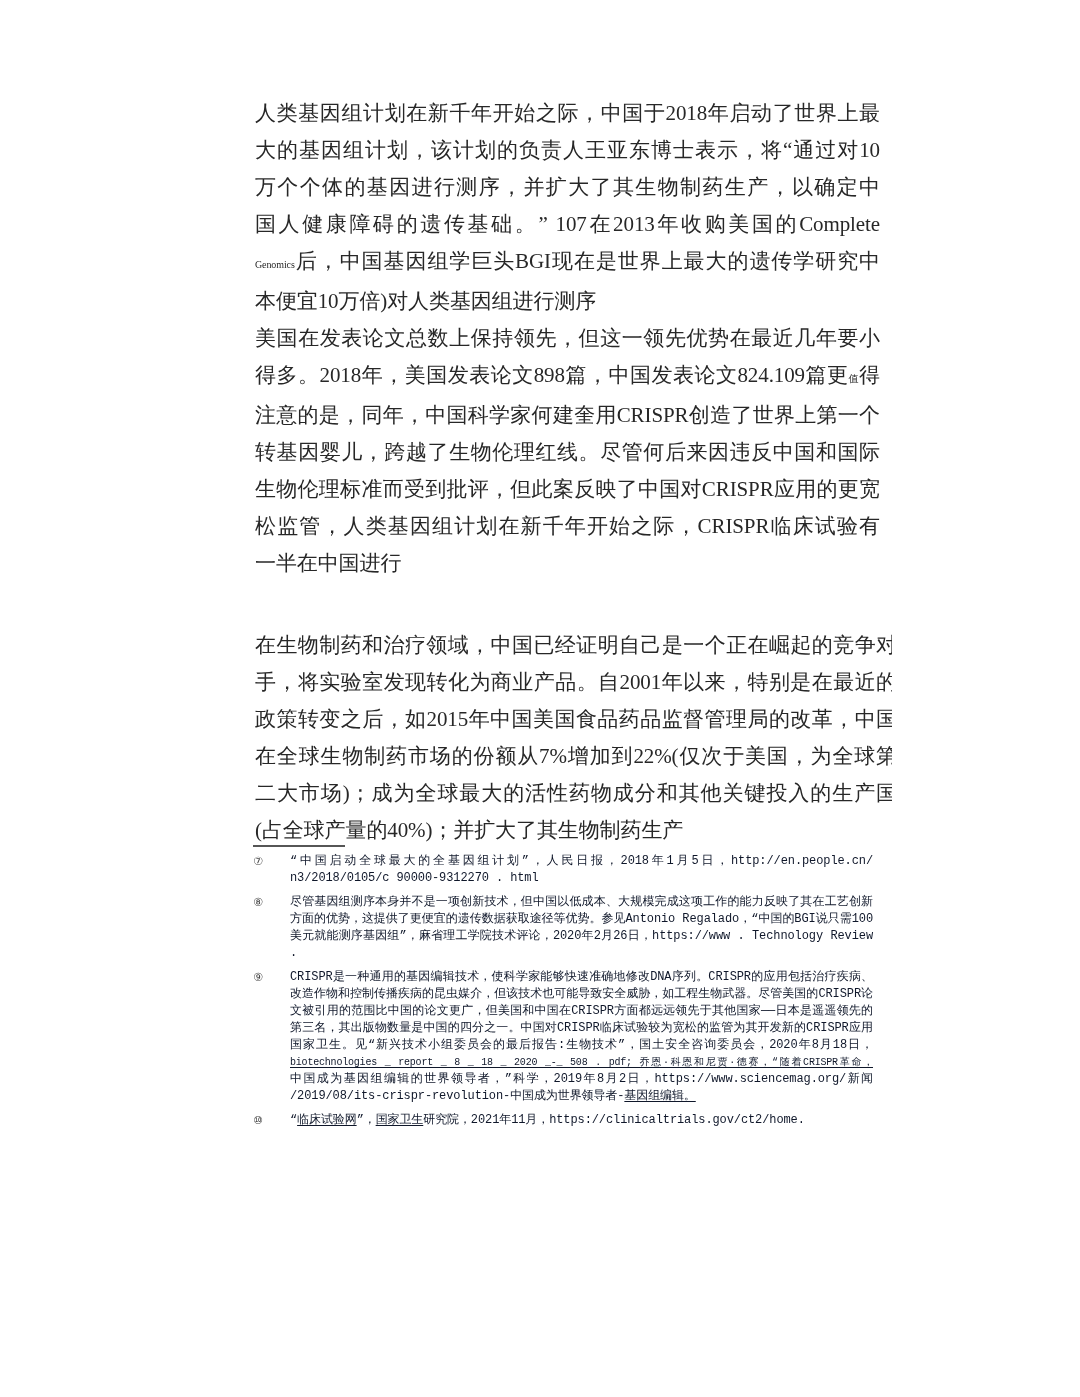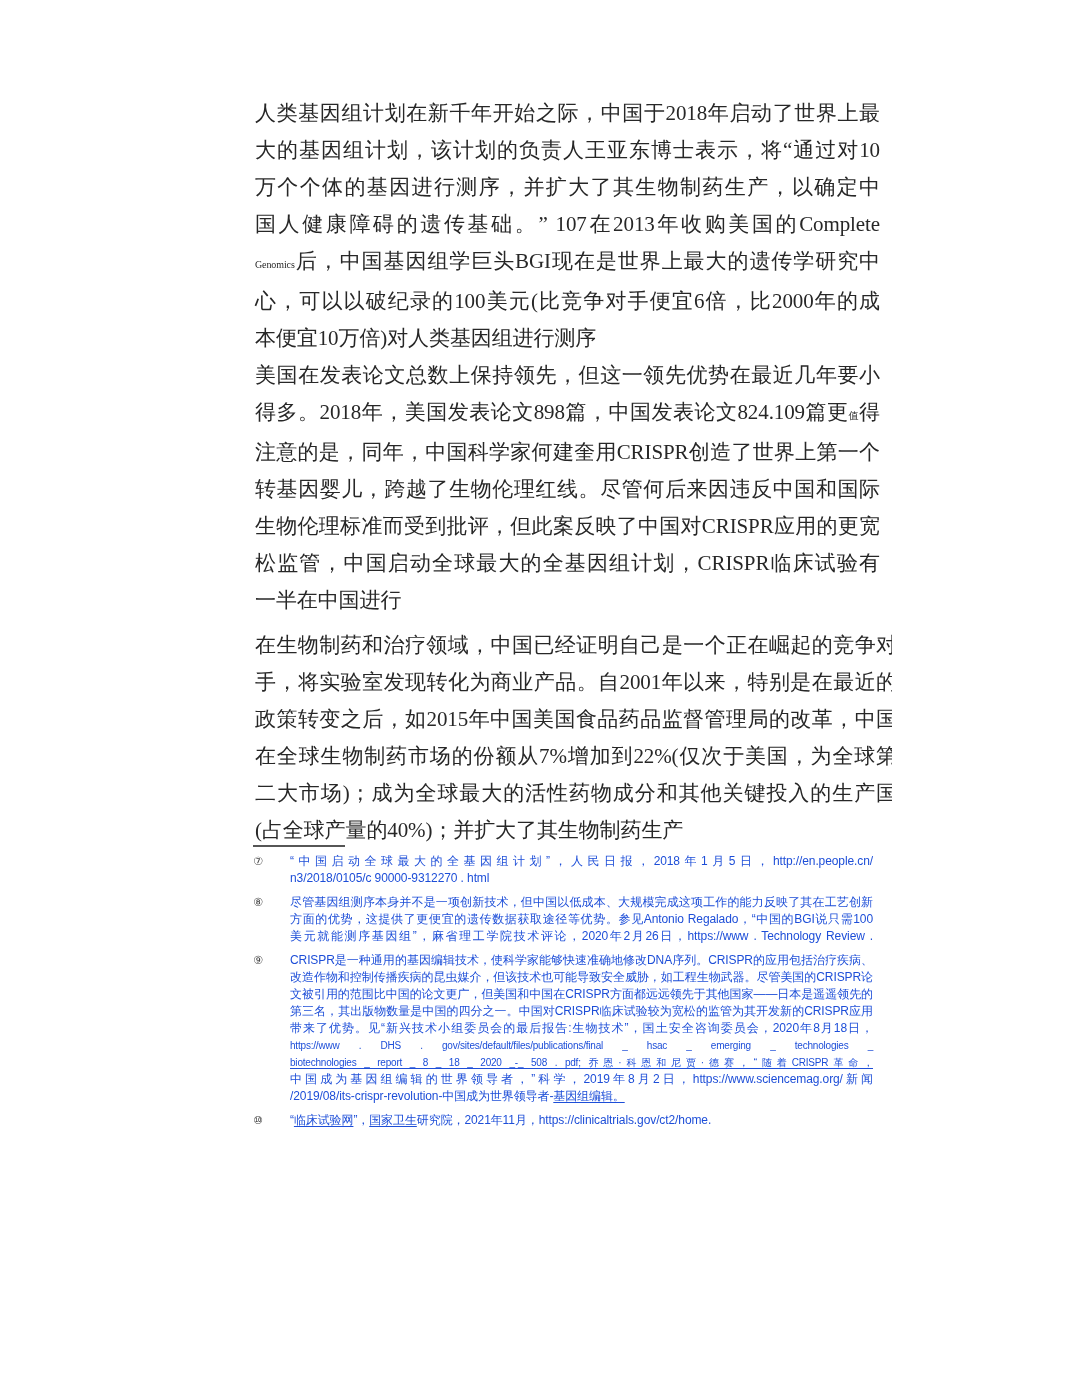--- a/index.html
+++ b/index.html
@@ -48,54 +48,53 @@
   .fn-marker {
     flex: none;
     width: 37px;
     font-family: "DejaVu Sans", sans-serif;
     font-size: 11px;
     line-height: 17px;
     color: #454545;
   }
   .fn-body { width: 583px; }
   .fn-body .tl {
-    font-family: Liberation Sans, sans-serif;
+    font-family: Liberation Mono, monospace;
     font-size: 12px;
     line-height: 17px;
-    color: #1d4ed8;
+    color: #0f172a;
     letter-spacing: -0.1px;
   }
   .fn-body .tl-c { font-size: 10px; letter-spacing: -0.2px; }
   
   .tl-just { text-align: justify; text-align-last: justify; text-justify: inter-character; }
   .tl-left { text-align: left; text-align-last: left; }
   .seg-u { text-decoration: underline; text-underline-offset: 2px; }
 </style>
 </head>
 <body>
 
 <div class="page">
 
   <div class="flow-main">
     <div class="para">
         <div class="tl tl-just"><span class="seg">人类基因组计划在新千年开始之际，中国于2018年启动了世界上最</span></div>
         <div class="tl tl-just"><span class="seg">大的基因组计划，该计划的负责人王亚东博士表示，将“通过对10</span></div>
         <div class="tl tl-just"><span class="seg">万个个体的基因进行测序，并扩大了其生物制药生产，以确定中</span></div>
         <div class="tl tl-just"><span class="seg">国人健康障碍的遗传基础。” 107在2013年收购美国的Complete</span></div>
         <div class="tl tl-just"><span class="seg seg-sm">Genomics</span><span class="seg">后，中国基因组学巨头BGI现在是世界上最大的遗传学研究中</span></div>
-        <div class="tl tl-just"><span class="seg">心，可以以破纪录的100美元(比竞争对手便宜6倍，比2000年的成</span></div>
         <div class="tl tl-left"><span class="seg">本便宜10万倍)对人类基因组进行测序</span></div>
       </div>
     <div class="para">
         <div class="tl tl-just"><span class="seg">美国在发表论文总数上保持领先，但这一领先优势在最近几年要小</span></div>
         <div class="tl tl-just"><span class="seg">得多。2018年，美国发表论文898篇，中国发表论文824.109篇更</span><span class="seg seg-sm">值</span><span class="seg">得</span></div>
         <div class="tl tl-just"><span class="seg">注意的是，同年，中国科学家何建奎用CRISPR创造了世界上第一个</span></div>
         <div class="tl tl-just"><span class="seg">转基因婴儿，跨越了生物伦理红线。尽管何后来因违反中国和国际</span></div>
         <div class="tl tl-just"><span class="seg">生物伦理标准而受到批评，但此案反映了中国对CRISPR应用的更宽</span></div>
-        <div class="tl tl-just"><span class="seg">松监管，中国启动全球最大的全基因组计划，CRISPR临床试验有</span></div>
+        <div class="tl tl-just"><span class="seg">松监管，人类基因组计划在新千年开始之际，CRISPR临床试验有</span></div>
         <div class="tl tl-left"><span class="seg">一半在中国进行</span></div>
       </div>
   </div>
 
   <div class="flow-p3">
     <div class="para">
         <div class="tl tl-just"><span class="seg">在生物制药和治疗领域，中国已经证明自己是一个正在崛起的竞争对</span></div>
         <div class="tl tl-just"><span class="seg">手，将实验室发现转化为商业产品。自2001年以来，特别是在最近的</span></div>
         <div class="tl tl-just"><span class="seg">政策转变之后，如2015年中国美国食品药品监督管理局的改革，中国</span></div>
         <div class="tl tl-just"><span class="seg">在全球生物制药市场的份额从7%增加到22%(仅次于美国，为全球第</span></div>
@@ -124,22 +123,21 @@
         </div>
     </div>
 
     <div class="fn">
       <span class="fn-marker">⑨</span>
       <div class="fn-body">
           <div class="tl tl-just"><span class="seg">CRISPR是一种通用的基因编辑技术，使科学家能够快速准确地修改DNA序列。CRISPR的应用包括治疗疾病、</span></div>
           <div class="tl tl-just"><span class="seg">改造作物和控制传播疾病的昆虫媒介，但该技术也可能导致安全威胁，如工程生物武器。尽管美国的CRISPR论</span></div>
           <div class="tl tl-just"><span class="seg">文被引用的范围比中国的论文更广，但美国和中国在CRISPR方面都远远领先于其他国家——日本是遥遥领先的</span></div>
           <div class="tl tl-just"><span class="seg">第三名，其出版物数量是中国的四分之一。中国对CRISPR临床试验较为宽松的监管为其开发新的CRISPR应用</span></div>
-          <div class="tl tl-just"><span class="seg">带来了优势。见“新兴技术小组委员会的最后报告:生物技术”，国土安全咨询委员会，2020年8月18日，</span></div>
-          <div class="tl tl-just tl-c"><span class="seg">https://www . DHS . gov/sites/default/files/publications/final _ hsac _ emerging _ technologies _</span></div>
+          <div class="tl tl-just"><span class="seg">国家卫生。见“新兴技术小组委员会的最后报告:生物技术”，国土安全咨询委员会，2020年8月18日，</span></div>
           <div class="tl tl-just tl-c"><span class="seg seg-u">biotechnologies _ report _ 8 _ 18 _ 2020 _-_ 508 . pdf; 乔恩·科恩和尼贾·德赛，“随着CRISPR革命，</span></div>
           <div class="tl tl-just"><span class="seg">中国成为基因组编辑的世界领导者，”科学，2019年8月2日，https://www.sciencemag.org/新闻</span></div>
           <div class="tl tl-left"><span class="seg">/2019/08/its-crispr-revolution-中国成为世界领导者-</span><span class="seg seg-u">基因组编辑。</span></div>
         </div>
     </div>
 
     <div class="fn">
       <span class="fn-marker">⑩</span>
       <div class="fn-body">
           <div class="tl tl-left"><span class="seg">“</span><span class="seg seg-u">临床试验网</span><span class="seg">”，</span><span class="seg seg-u">国家卫生</span><span class="seg">研究院，2021年11月，https://clinicaltrials.gov/ct2/home.</span></div>

